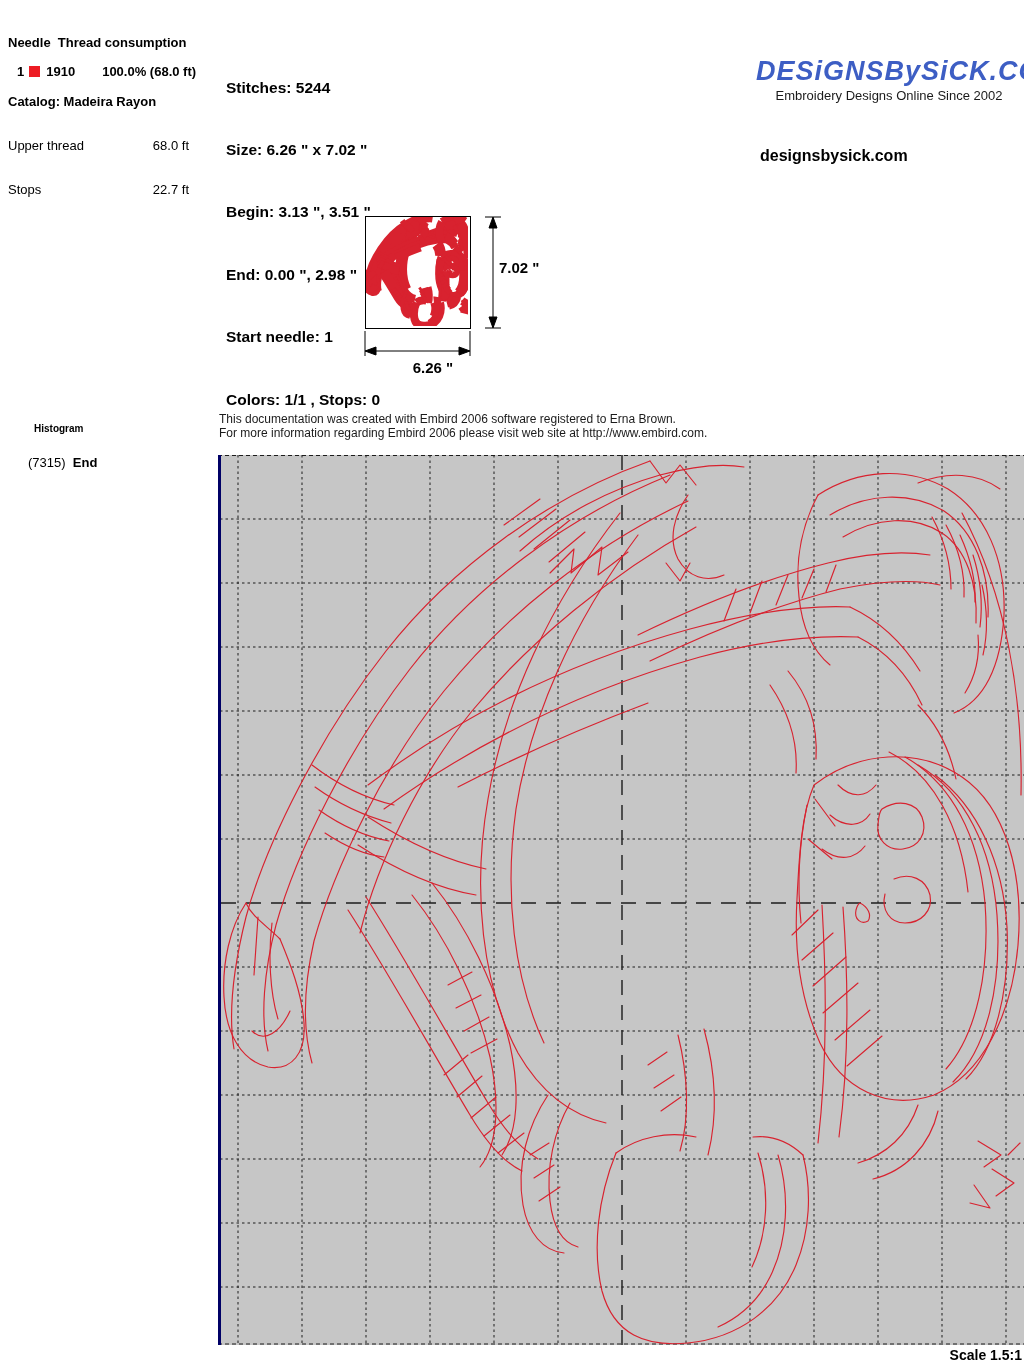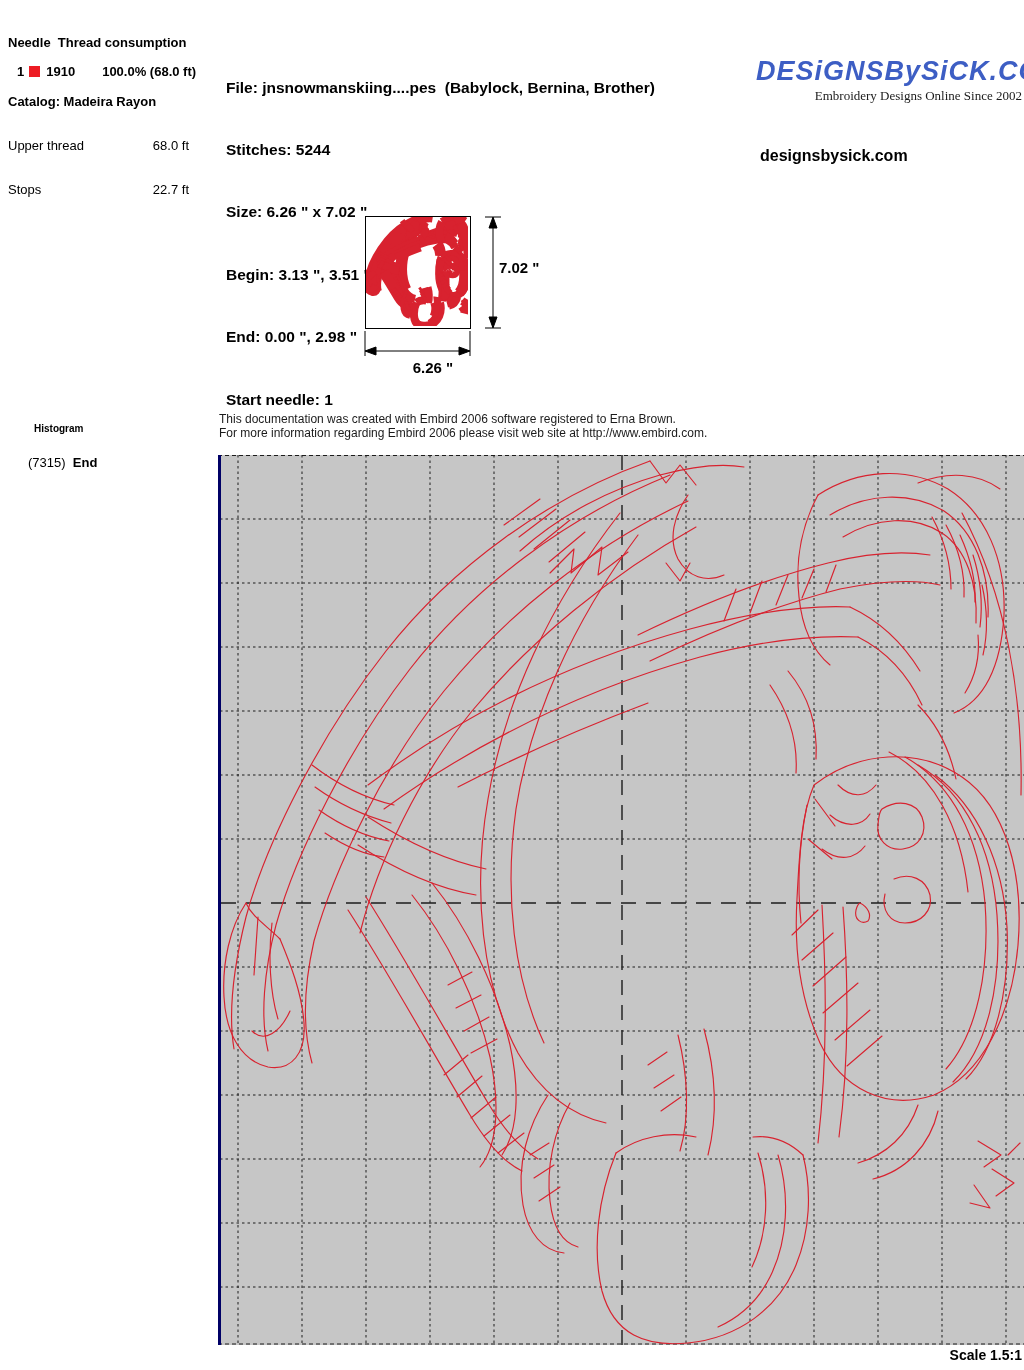--- a/index.html
+++ b/index.html
@@ -10,22 +10,22 @@
   .thread-title{left:8px;top:35px;font-size:13px;}
   .needle-row{left:17px;top:64px;font-size:13px;display:flex;align-items:center;}
   .chip{display:inline-block;width:11px;height:11px;margin:0 6px 0 5px;}
   .usage{margin-left:27px;}
   .catalog{left:8px;top:94px;font-size:13px;}
   .thread-rows{left:8px;top:109px;width:181px;font-size:13px;font-weight:normal;}
   .thread-rows .row{display:flex;justify-content:space-between;line-height:14px;}
   .file-info{left:226px;top:36px;font-size:15.5px;font-weight:bold;line-height:20.8px;}
   .logo{left:756px;top:56px;width:266px;text-align:center;font-size:27px;font-weight:bold;
         font-style:italic;letter-spacing:1px;line-height:30px;}
-  .tagline{left:756px;top:88px;width:266px;text-align:right;
-           font-family:Liberation Serif, serif;font-size:13px;color:#1a1a1a;}
+  .tagline{left:756px;top:88px;width:266px;text-align:center;
+           font-family:Liberation Sans, sans-serif;font-size:13px;color:#1a1a1a;}
   .site{left:760px;top:147px;font-size:16px;}
   .hist-title{left:10px;top:423px;font-size:10px;margin-left:24px;}
   .hist-entry{left:28px;top:455px;font-size:13px;}
   .note{left:219px;font-size:12px;color:#1b1b1b;}
   .thumb-box{position:absolute;left:365px;top:216px;width:104px;height:111px;
              border:1px solid #000;background:#fff;}
   .dim-svg{position:absolute;left:355px;top:210px;}
   .dim-h{left:499px;top:259px;font-size:15px;}
   .dim-w{left:392px;top:359px;width:82px;text-align:center;font-size:15px;}
   .grid-wrap{position:absolute;left:218px;top:455px;width:806px;height:890px;}
@@ -165,21 +165,20 @@
     <span>Upper thread</span>
     <span>68.0 ft</span>
   </div>
   <div class="row">
     <span>Stops</span>
     <span>22.7 ft</span>
   </div>
 </div>
 
 <div class="t file-info">
-  <div>File: jnsnowmanskiing....pes  (Babylock, Bernina, Brother)</div>
   <div>Stitches: 5244</div>
   <div>Size: 6.26 " x 7.02 "</div>
   <div>Begin: 3.13 ", 3.51 "</div>
   <div>End: 0.00 ", 2.98 "</div>
   <div>Start needle: 1</div>
   <div>Colors: 1/1 , Stops: 0</div>
   <div>Date: 12/31/2007</div>
 </div>
 
 <div class="t logo" id="logo" style="color: rgb(61, 94, 196);">DESiGNSBySiCK.COM</div>

